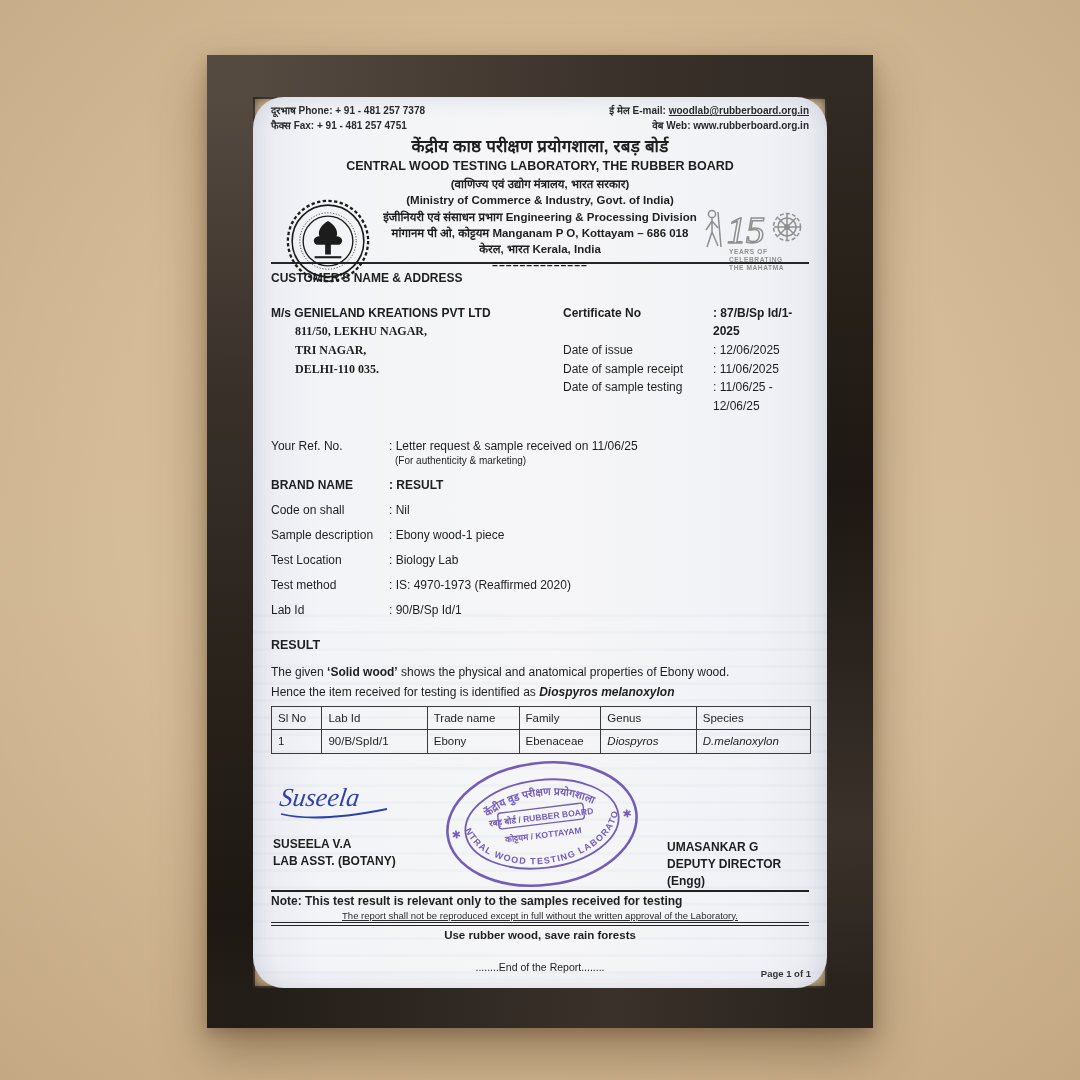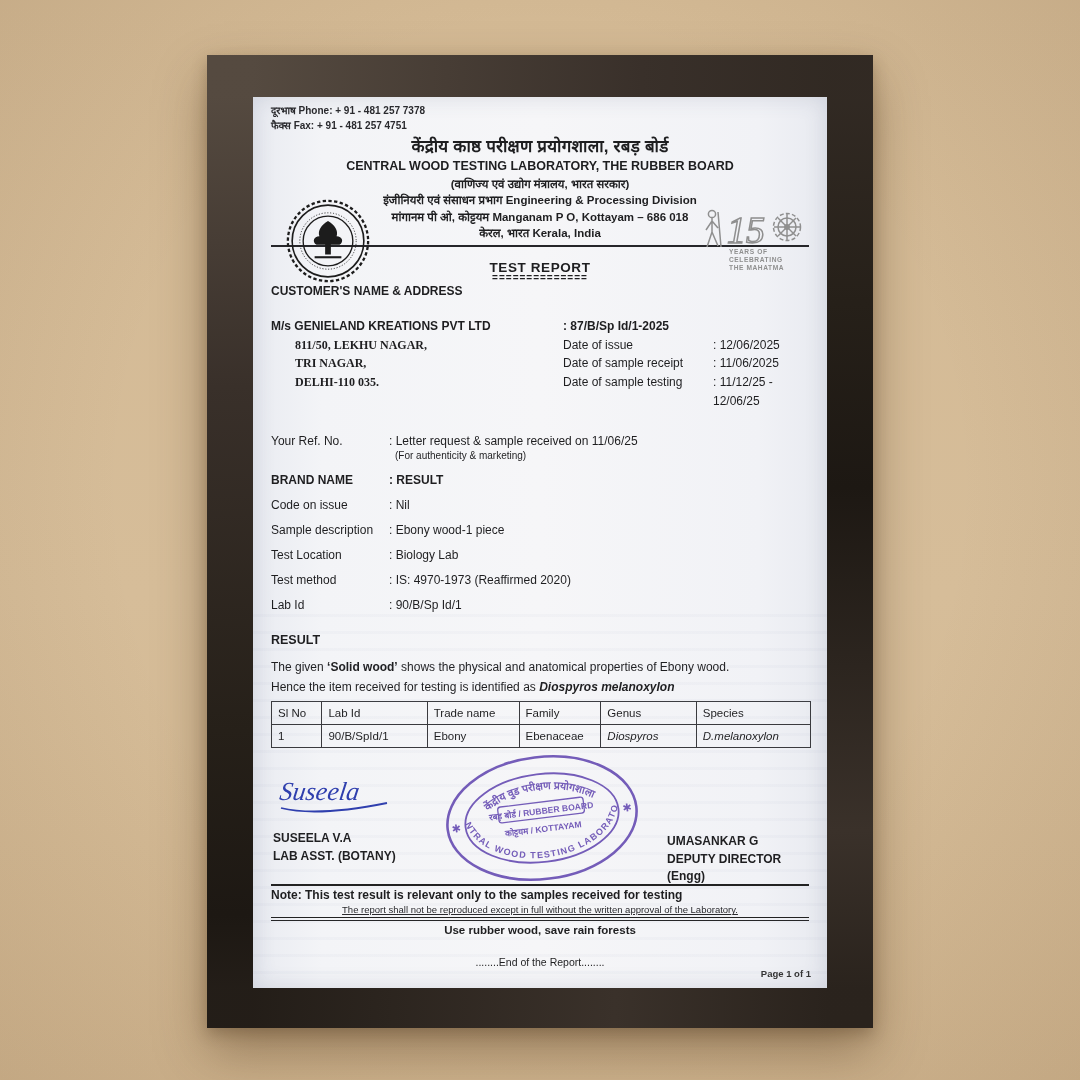--- a/index.html
+++ b/index.html
@@ -16,21 +16,21 @@
     border-style:solid;border-width:42px 46px 40px 46px;
     border-image:linear-gradient(145deg,#554a40 0%,#39302a 22%,#262019 48%,#1d1813 62%,#3a312a 88%,#2a231d 100%) 1;
     box-shadow:0 24px 48px rgba(70,45,20,0.40),0 6px 14px rgba(70,45,20,0.28);
   }
   .frame-rim{position:absolute;inset:0;box-shadow:inset 0 0 0 2px rgba(0,0,0,0.55), inset 0 0 14px rgba(0,0,0,0.75);}
   
   .paper{
     position:absolute;inset:0;box-sizing:border-box;padding:8px 18px 0 18px;
     background:linear-gradient(90deg,#e9ebf1 0%,#f3f4f7 12%,#f6f6f8 50%,#f1f2f6 88%,#e8eaf0 100%);
     box-shadow:inset 0 0 22px rgba(70,80,110,0.16);
-    font-size:12px;line-height:1.25;
+    font-size:12px;line-height:1.25;border-radius:31px;
   }
   .paper::after{content:"";position:absolute;left:0;right:0;top:58%;bottom:0;pointer-events:none;
     background:repeating-linear-gradient(180deg,rgba(120,130,165,0.04) 0 3px,transparent 3px 17px);}
   
   .contacts{display:flex;justify-content:space-between;font-size:10px;font-weight:bold;color:#2a2a2e;}
   .contacts .line{margin-bottom:2px;}
   .contacts-right{text-align:right;}
   .link{text-decoration:underline;}
   
   .header{position:relative;text-align:center;margin-top:2px;}
@@ -88,20 +88,24 @@
 
 <div class="frame">
   <div class="frame-rim"></div>
   <div class="paper">
 
     <div class="contacts">
       <div class="contacts-left">
         <div class="line">दूरभाष Phone: + 91 - 481 257 7378</div>
         <div class="line">फैक्स Fax: + 91 - 481 257 4751</div>
       </div>
+      <div class="contacts-right">
+        <div class="line"><span>ई मेल E-mail:</span> <span class="link">woodlab@rubberboard.org.in</span></div>
+        <div class="line"><span>वेब Web:</span> <span>www.rubberboard.org.in</span></div>
+      </div>
     </div>
 
     <div class="header">
       <svg class="emblem" width="86" height="86" viewBox="0 0 90 90">
         <circle cx="45" cy="45" r="42" fill="none" stroke="#1c1c1c" stroke-width="2.4" stroke-dasharray="3.5 2.5"></circle>
         <circle cx="45" cy="45" r="37.5" fill="none" stroke="#1c1c1c" stroke-width="1.7"></circle>
         <circle cx="45" cy="45" r="29.5" fill="none" stroke="#1c1c1c" stroke-width="0.9" stroke-dasharray="1.2 1.8"></circle>
         <circle cx="45" cy="45" r="26" fill="none" stroke="#1c1c1c" stroke-width="1.4"></circle>
         <path d="M45 24 C38 28 34 34 36 40 C30 40 28 46 33 49 L42 49 L42 59 L48 59 L48 49 L57 49 C62 46 60 40 54 40 C56 34 52 28 45 24 Z" fill="#1c1c1c"></path>
         <path d="M31 62 H59" stroke="#1c1c1c" stroke-width="2.2"></path>
@@ -121,68 +125,69 @@
           <line x1="75" y1="34" x2="93" y2="16"></line>
           <circle cx="84" cy="25" r="2.2" fill="#8f8f8f"></circle>
         </g>
         <text x="26" y="52" font-size="6.6" letter-spacing="0.6" fill="#8f8f8f" font-weight="bold">YEARS OF</text>
         <text x="26" y="60" font-size="6.6" letter-spacing="0.6" fill="#8f8f8f" font-weight="bold">CELEBRATING</text>
         <text x="26" y="68" font-size="6.6" letter-spacing="0.6" fill="#8f8f8f" font-weight="bold">THE MAHATMA</text>
       </svg>
       <div class="h-hi">केंद्रीय काष्ठ परीक्षण प्रयोगशाला, रबड़ बोर्ड</div>
       <div class="h-en">CENTRAL WOOD TESTING LABORATORY, THE RUBBER BOARD</div>
       <div class="h-line">(वाणिज्य एवं उद्योग मंत्रालय, भारत सरकार)</div>
+      <div class="h-line">(Ministry of Commerce &amp; Industry, Govt. of India)</div>
       <div class="h-line">इंजीनियरी एवं संसाधन प्रभाग Engineering &amp; Processing Division</div>
       <div class="h-line">मांगानम पी ओ, कोट्टयम Manganam P O, Kottayam – 686 018</div>
       <div class="h-line">केरल, भारत Kerala, India</div>
     </div>
     <div class="divider"></div>
 
-    <div class="report-title">TEST REPORT</div>
     <div class="report-eq">==============</div>
     <div class="customer-heading">CUSTOMER'S NAME &amp; ADDRESS</div>
 
     <div class="info-cols">
       <div class="customer-block">
         <div>M/s GENIELAND KREATIONS PVT LTD</div>
         <div class="ci">811/50, LEKHU NAGAR,</div>
         <div class="ci">TRI NAGAR,</div>
         <div class="ci">DELHI-110 035.</div>
       </div>
       <div class="cert-block">
         <div class="cert-row strong">
+          <span class="cl">Certificate No</span>
           <span class="cv">: 87/B/Sp Id/1-2025</span>
         </div>
         <div class="cert-row">
           <span class="cl">Date of issue</span>
           <span class="cv">: 12/06/2025</span>
         </div>
         <div class="cert-row">
           <span class="cl">Date of sample receipt</span>
           <span class="cv">: 11/06/2025</span>
         </div>
         <div class="cert-row">
           <span class="cl">Date of sample testing</span>
-          <span class="cv">: 11/12/25 - 12/06/25</span>
+          <span class="cv">: 11/06/25 - 12/06/25</span>
         </div>
       </div>
     </div>
 
     <div class="details">
       <div class="d-row">
         <span class="dl">Your Ref. No.</span>
         <span class="dv">: Letter request &amp; sample received on 11/06/25</span>
       </div>
       <div class="d-note">(For authenticity &amp; marketing)</div>
       <div class="d-row strong">
         <span class="dl">BRAND NAME</span>
         <span class="dv">: RESULT</span>
       </div>
       <div class="d-row">
-        <span class="dl">Code on issue</span>
+        <span class="dl">Code on shall</span>
         <span class="dv">: Nil</span>
       </div>
       <div class="d-row">
         <span class="dl">Sample description</span>
         <span class="dv">: Ebony wood-1 piece</span>
       </div>
       <div class="d-row">
         <span class="dl">Test Location</span>
         <span class="dv">: Biology Lab</span>
       </div>

